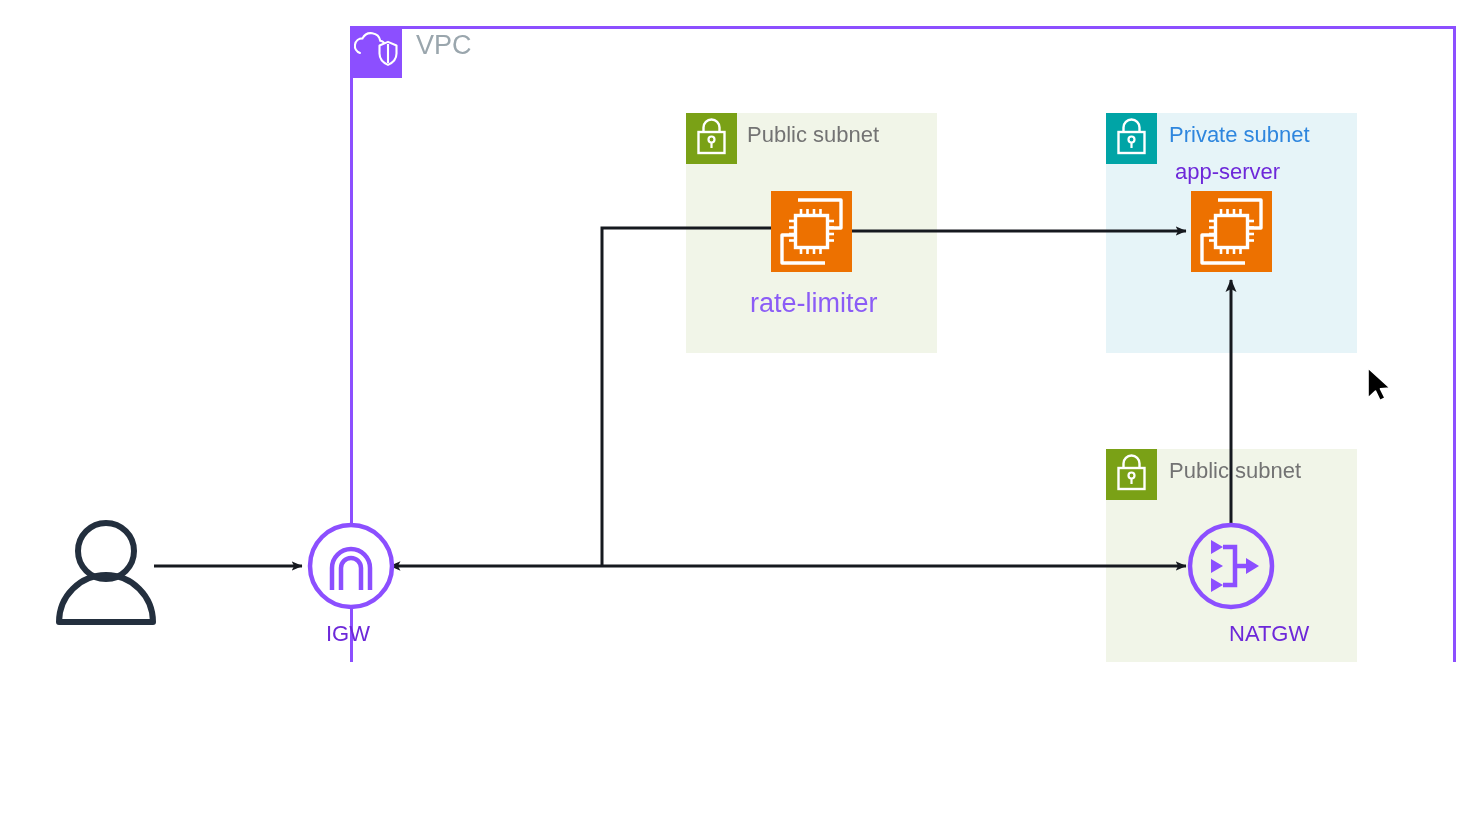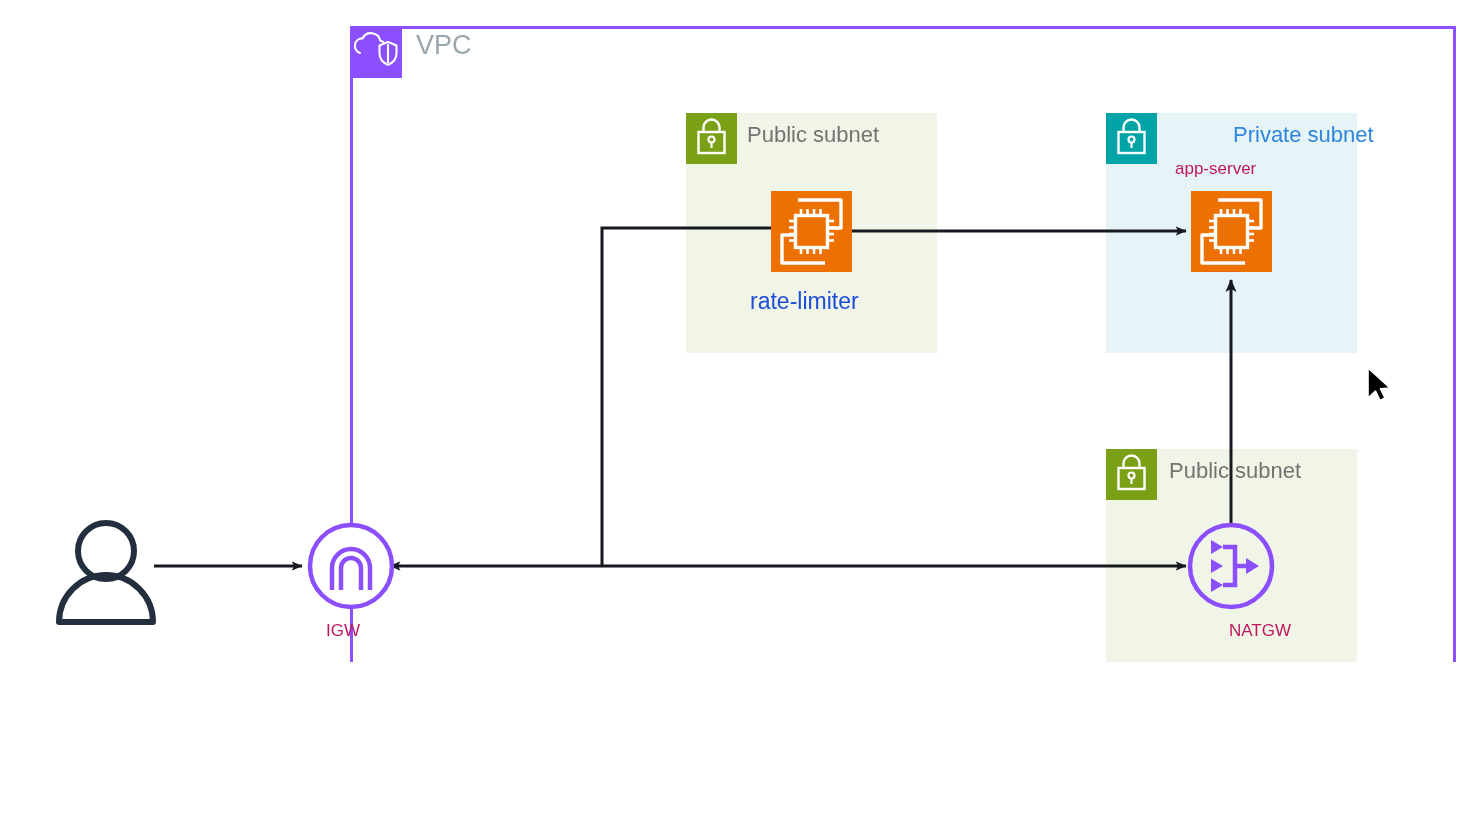--- a/index.html
+++ b/index.html
@@ -34,29 +34,29 @@
     font-size: 27px;
     color: #9aa6ad;
   }
   .subnet-label {
     font-size: 22px;
     font-weight: 400;
   }
   .subnet-label.public { color: #737373; }
   .subnet-label.private { color: #2e86de; }
   .res-label {
-    font-size: 23px;
-    color: #1d4ed8;
+    font-size: 27px;
+    color: #8b5cf6;
   }
   .res-label-black {
-    font-size: 17px;
-    color: #be185d;
+    font-size: 22px;
+    color: #6d28d9;
   }
   #sn1-label { left: 713px; top: 122px; }
-  #sn2-label { left: 1199px; top: 122px; }
+  #sn2-label { left: 1135px; top: 122px; }
   #sn3-label { left: 1135px; top: 458px; }
   #rate-limiter-label { left: 716px; top: 288px; }
   #app-server-label { left: 1141px; top: 159px; }
   #igw-label { left: 292px; top: 621px; }
   #natgw-label { left: 1195px; top: 621px; }
 </style>
 </head>
 <body>
 
 <div id="canvas">

